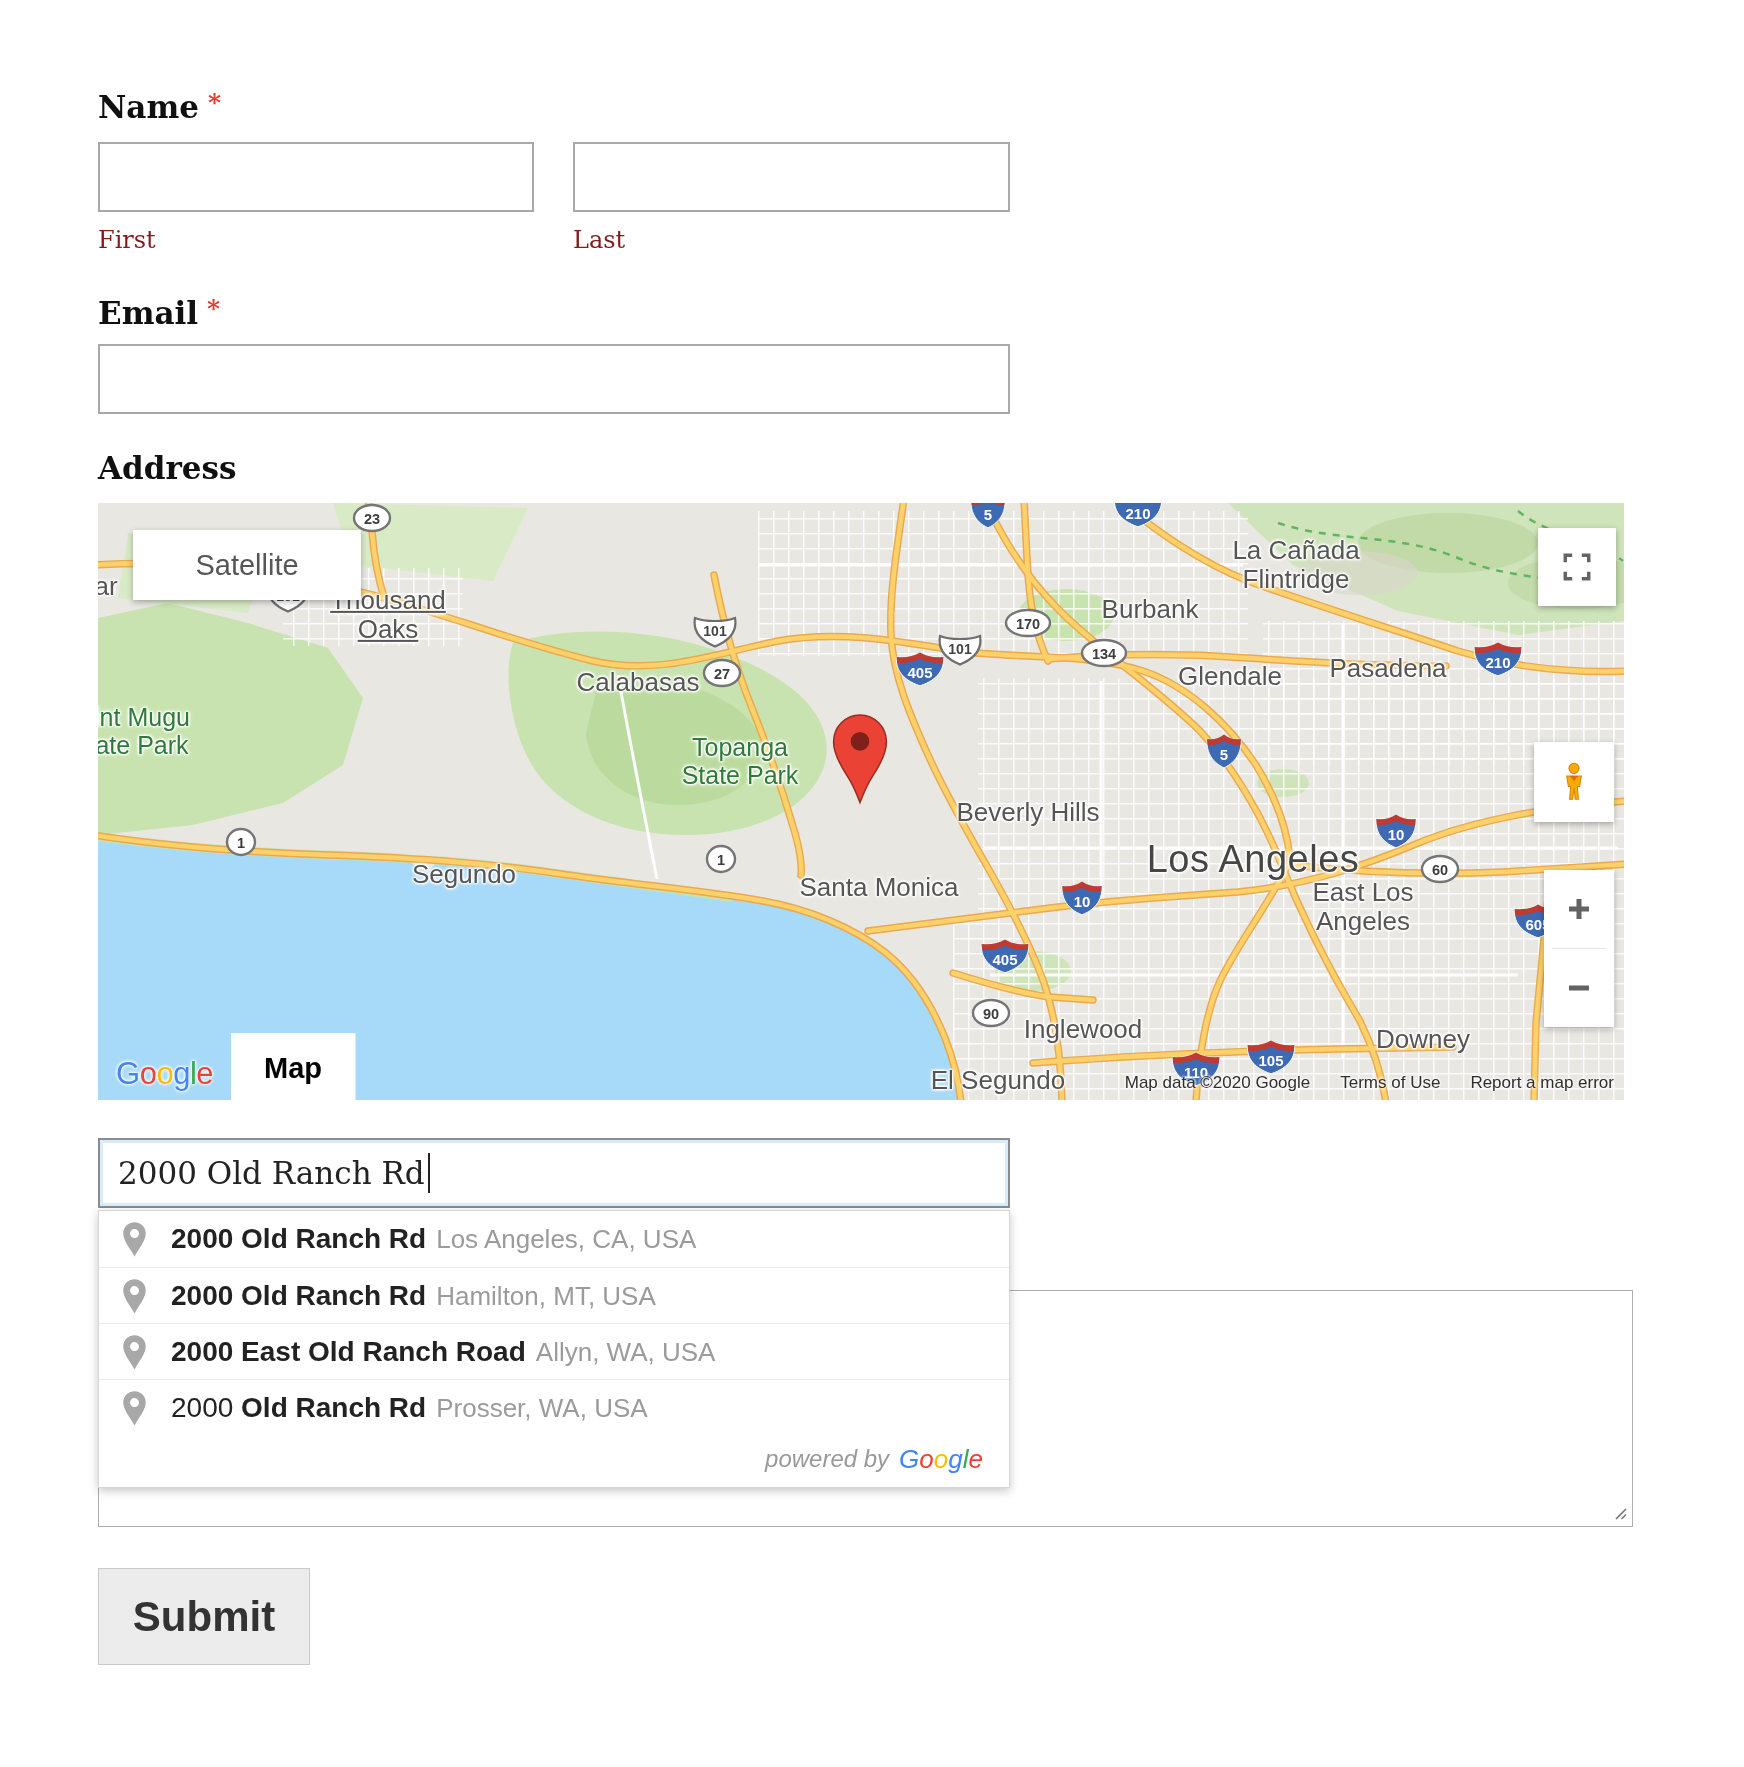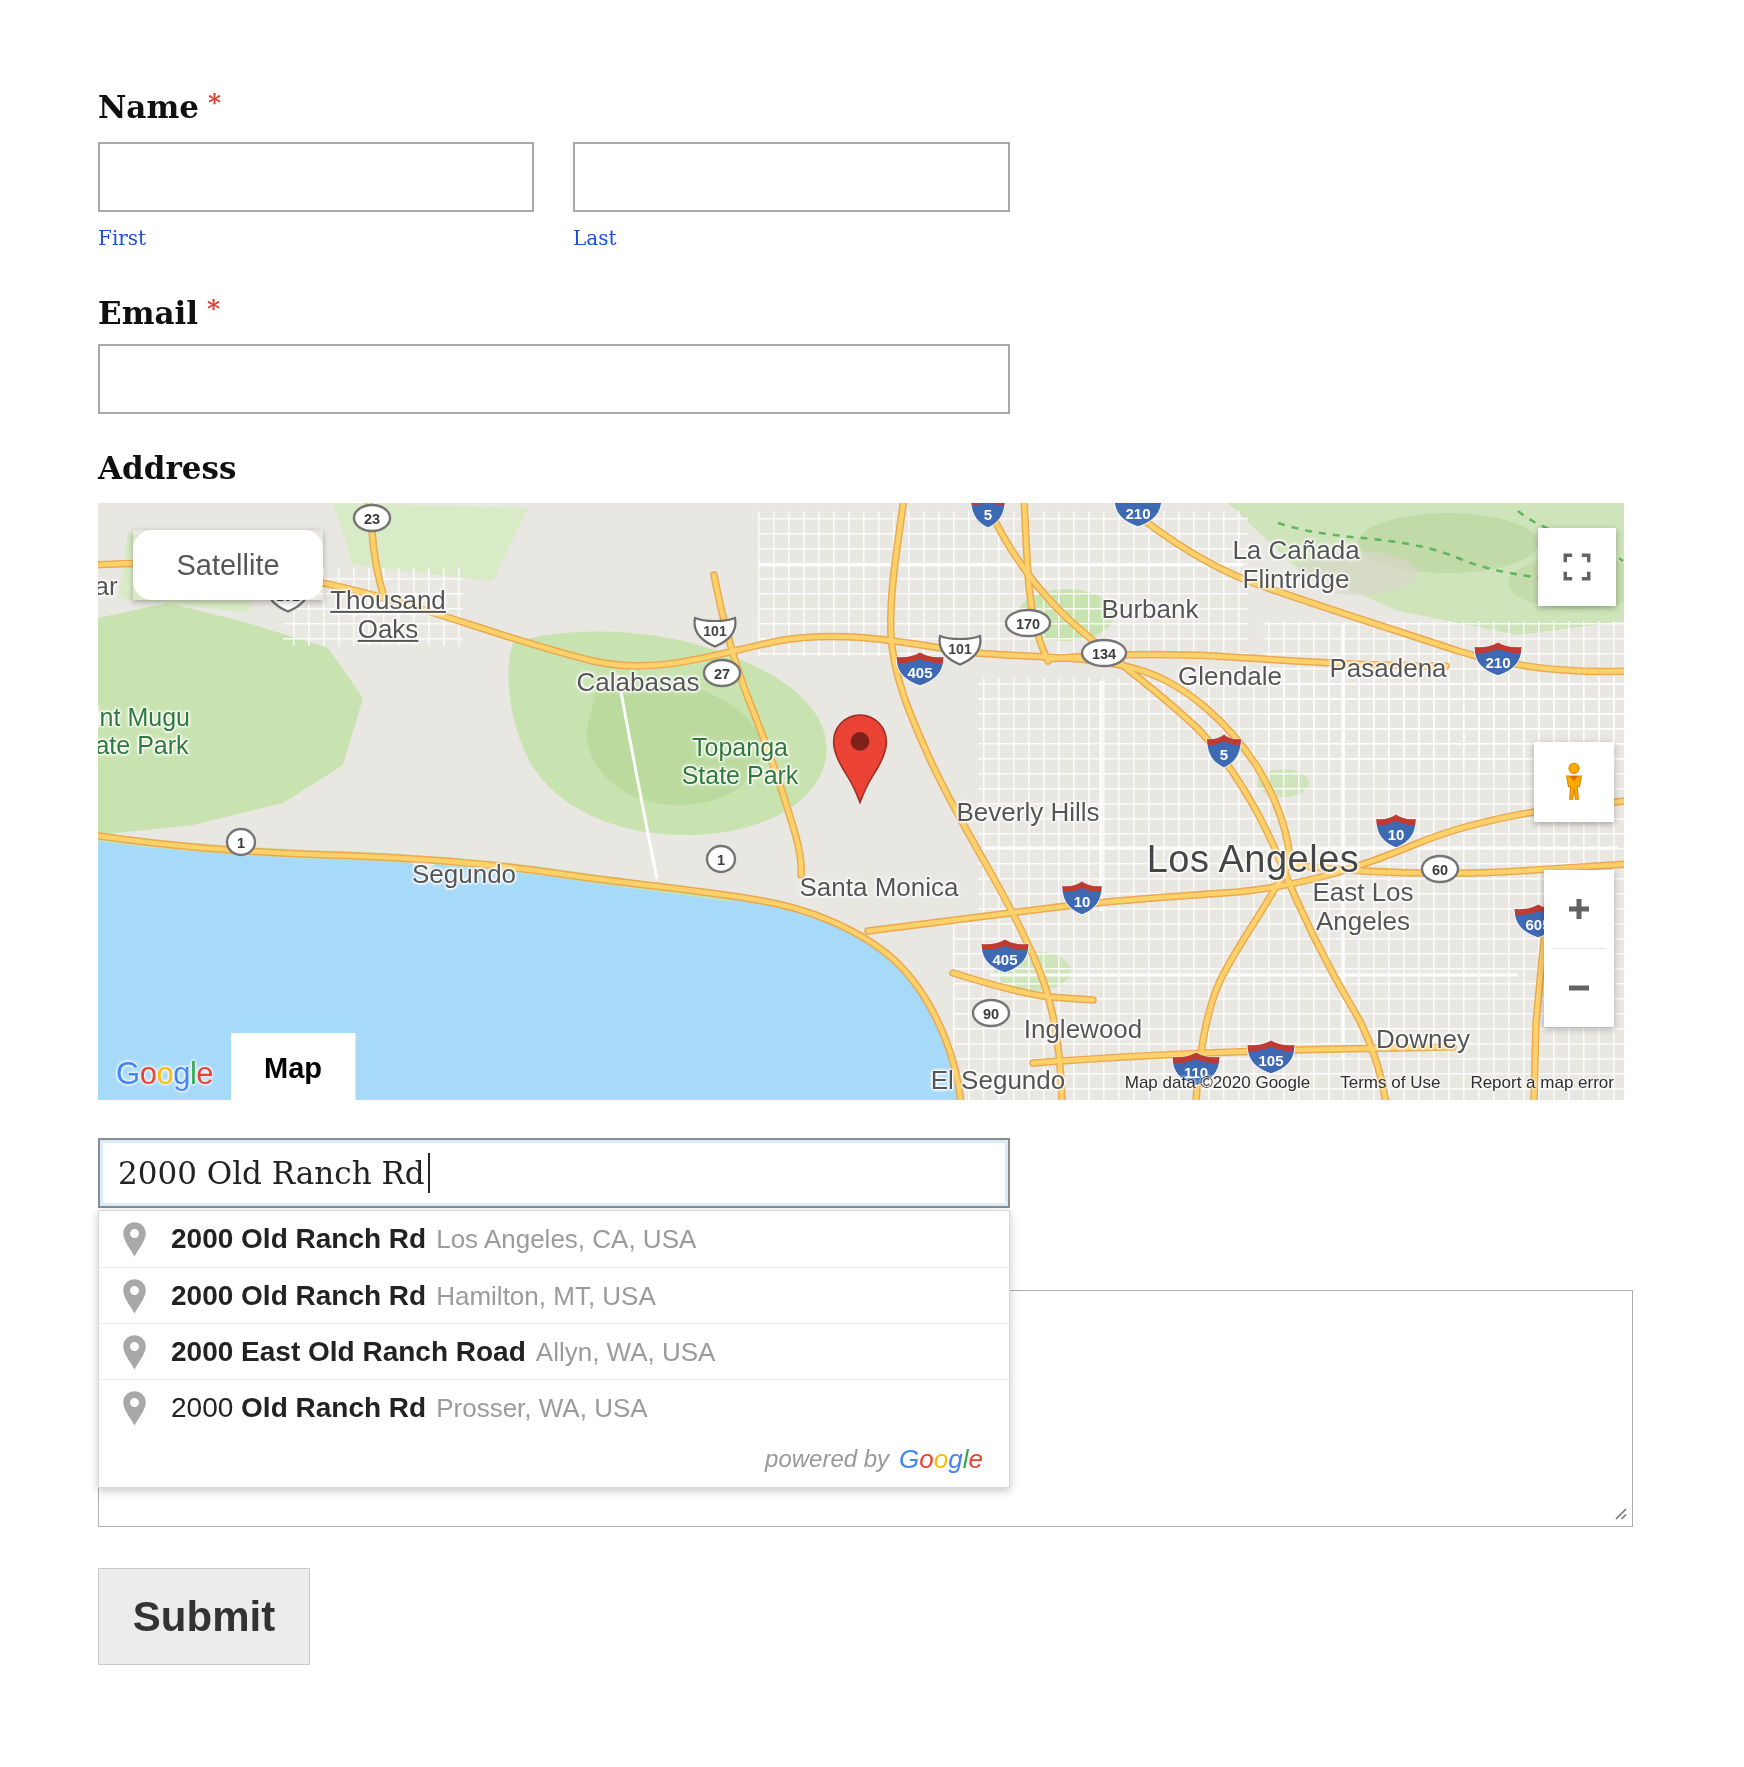--- a/index.html
+++ b/index.html
@@ -1,42 +1,42 @@
 <!DOCTYPE html>
 <html><head>
 <meta charset="utf-8">
 <style>
   html,body{margin:0;padding:0;background:#fff;}
   .page{position:relative;width:1744px;height:1767px;background:#fff;overflow:hidden;
         font-family:"DejaVu Serif","Liberation Serif",serif;}
   
   .flabel{position:absolute;font-weight:bold;font-size:31px;color:#101010;}
   .req{color:#e03c31;font-size:25px;margin-left:9px;vertical-align:7px;font-weight:bold;}
-  .sublabel{position:absolute;font-size:20px;color:#1d4ed8;}
+  .sublabel{position:absolute;font-size:24px;color:#7f1d1d;}
   .tinput{position:absolute;box-sizing:border-box;height:70px;border:2px solid #a9a9a9;
           background:#fff;font-family:"DejaVu Serif",serif;font-size:30px;color:#222;padding:0 16px;outline:none;}
   .submit-btn{position:absolute;left:98px;top:1568px;width:212px;height:97px;background:#ececec;
           border:1px solid #c9c9c9;font-family:"Liberation Sans",sans-serif;font-weight:bold;
           font-size:42px;color:#333;cursor:pointer;}
   
   .map{position:absolute;left:98px;top:503px;width:1526px;height:597px;overflow:hidden;
        background:#e9e7e2;cursor:default;}
   .map svg.canvas{position:absolute;left:0;top:0;}
   .mlabel{position:absolute;transform:translate(-50%,-50%);text-align:center;white-space:pre-line;
           font-family:"Liberation Sans",sans-serif;line-height:1.12;pointer-events:none;
           text-shadow:-1px -1px 2px #fff,1px -1px 2px #fff,-1px 1px 2px #fff,1px 1px 2px #fff,0 0 5px #fff;}
   .mlabel.city{font-size:26px;color:#555;}
   .mlabel.city-lg{font-size:38px;color:#464646;letter-spacing:.5px;}
   .mlabel.park{font-size:25px;color:#2f7a3b;}
   .shield{position:absolute;transform:translate(-50%,-50%);pointer-events:none;}
   .map-type{position:absolute;left:35px;top:27px;display:flex;box-shadow:0 2px 6px rgba(0,0,0,.3);
             font-family:"Liberation Sans",sans-serif;font-size:29px;}
   .map-type .btn{background:#fff;height:70px;display:flex;align-items:center;justify-content:center;cursor:pointer;}
   .map-type .btn.map{width:124px;font-weight:bold;color:#000;border-right:1px solid #e6e6e6;}
-  .map-type .btn.sat{width:190px;color:#565656;border-radius:19px;}
+  .map-type .btn.sat{width:228px;color:#565656;}
   .ctl{position:absolute;background:#fff;box-shadow:0 2px 6px rgba(0,0,0,.3);display:flex;
        align-items:center;justify-content:center;cursor:pointer;}
   .fullscreen{right:8px;top:25px;width:78px;height:78px;}
   .pegman{right:10px;top:239px;width:80px;height:80px;}
   .zoomctl{position:absolute;right:10px;top:367px;width:70px;background:#fff;
            box-shadow:0 2px 6px rgba(0,0,0,.3);}
   .zoomctl .zbtn{height:78px;display:flex;align-items:center;justify-content:center;cursor:pointer;}
   .zoomctl .zdiv{height:1px;background:#e6e6e6;margin:0 8px;}
   .gwatermark{position:absolute;left:18px;bottom:8px;font-family:"Liberation Sans",sans-serif;
               font-size:31px;font-weight:500;letter-spacing:-.5px;cursor:pointer;

